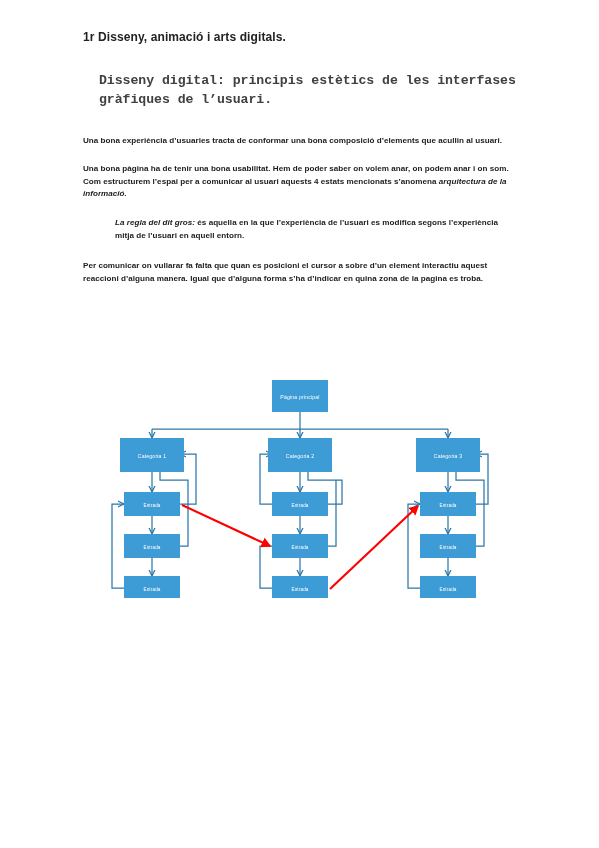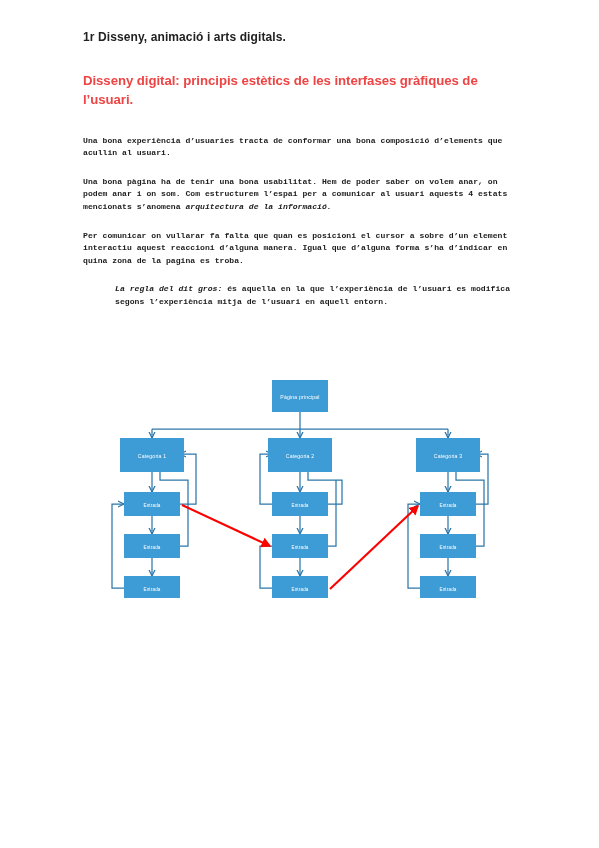--- a/index.html
+++ b/index.html
@@ -32,31 +32,31 @@
     letter-spacing: 0.1px;
     color: #222;
     margin: 0 0 25px 0;
     line-height: 1.3;
   }
   .doc-title {
     font-size: 13.2px;
     font-weight: bold;
     line-height: 1.45;
     letter-spacing: -0.05px;
-    color: #ef4444;
-    margin: 0 0 26px 0;
+    color: #404040;
+    margin: 0 0 26px 16px;
+    font-family: Liberation Mono, monospace;
   }
   .para {
     font-size: 8.1px;
     font-weight: 600;
     line-height: 1.55;
     color: #1c1c1c;
     margin: 11px 0 16px 0;
     letter-spacing: 0.02px;
-    font-family: Liberation Mono, monospace;
   }
   .para.indented {
     margin-left: 32px;
     width: 400px;
     margin-bottom: 18px;
   }
   .para em, .term {
     font-style: italic;
     font-weight: 600;
   }
@@ -96,25 +96,25 @@
 
     <h1 class="doc-title">Disseny digital: principis estètics de les interfases gràfiques de l’usuari.</h1>
 
     <p class="para">Una bona experiència d’usuaries tracta de conformar una bona composició d’elements que acullin al usuari.</p>
 
 
     <p class="para">
       <span>Una bona pàgina ha de tenir una bona usabilitat. Hem de poder saber on volem anar, on podem anar i on som. Com estructurem l’espai per a comunicar al usuari aquests 4 estats mencionats s’anomena </span><span class="tail-italic">arquitectura de la informació.</span>
     </p>
 
-    <p class="para">Per comunicar on vullarar fa falta que quan es posicioni el cursor a sobre d’un element interactiu aquest reaccioni d’alguna manera. Igual que d’alguna forma s’ha d’indicar en quina zona de la pagina es troba.</p>
-
     <p class="para indented">
       <span class="term">La regla del dit gros:</span><span> és aquella en la que l’experiència de l’usuari es modifica segons l’experiència mitja de l’usuari en aquell entorn.</span>
     </p>
+
+    <p class="para">Per comunicar on vullarar fa falta que quan es posicioni el cursor a sobre d’un element interactiu aquest reaccioni d’alguna manera. Igual que d’alguna forma s’ha d’indicar en quina zona de la pagina es troba.</p>
 
   </div>
 
   <div class="diagram-wrap">
     <svg width="400" height="230" viewBox="0 0 400 230" xmlns="http://www.w3.org/2000/svg">
       <defs>
         <marker id="arrBlue" markerWidth="6" markerHeight="6" refX="5" refY="3" orient="auto" markerUnits="strokeWidth">
           <path d="M0,0.6 L5,3 L0,5.4" fill="none" stroke="#2e77a9" stroke-width="1"></path>
         </marker>
         <marker id="arrRed" markerWidth="5" markerHeight="5" refX="4" refY="2.5" orient="auto" markerUnits="strokeWidth">

